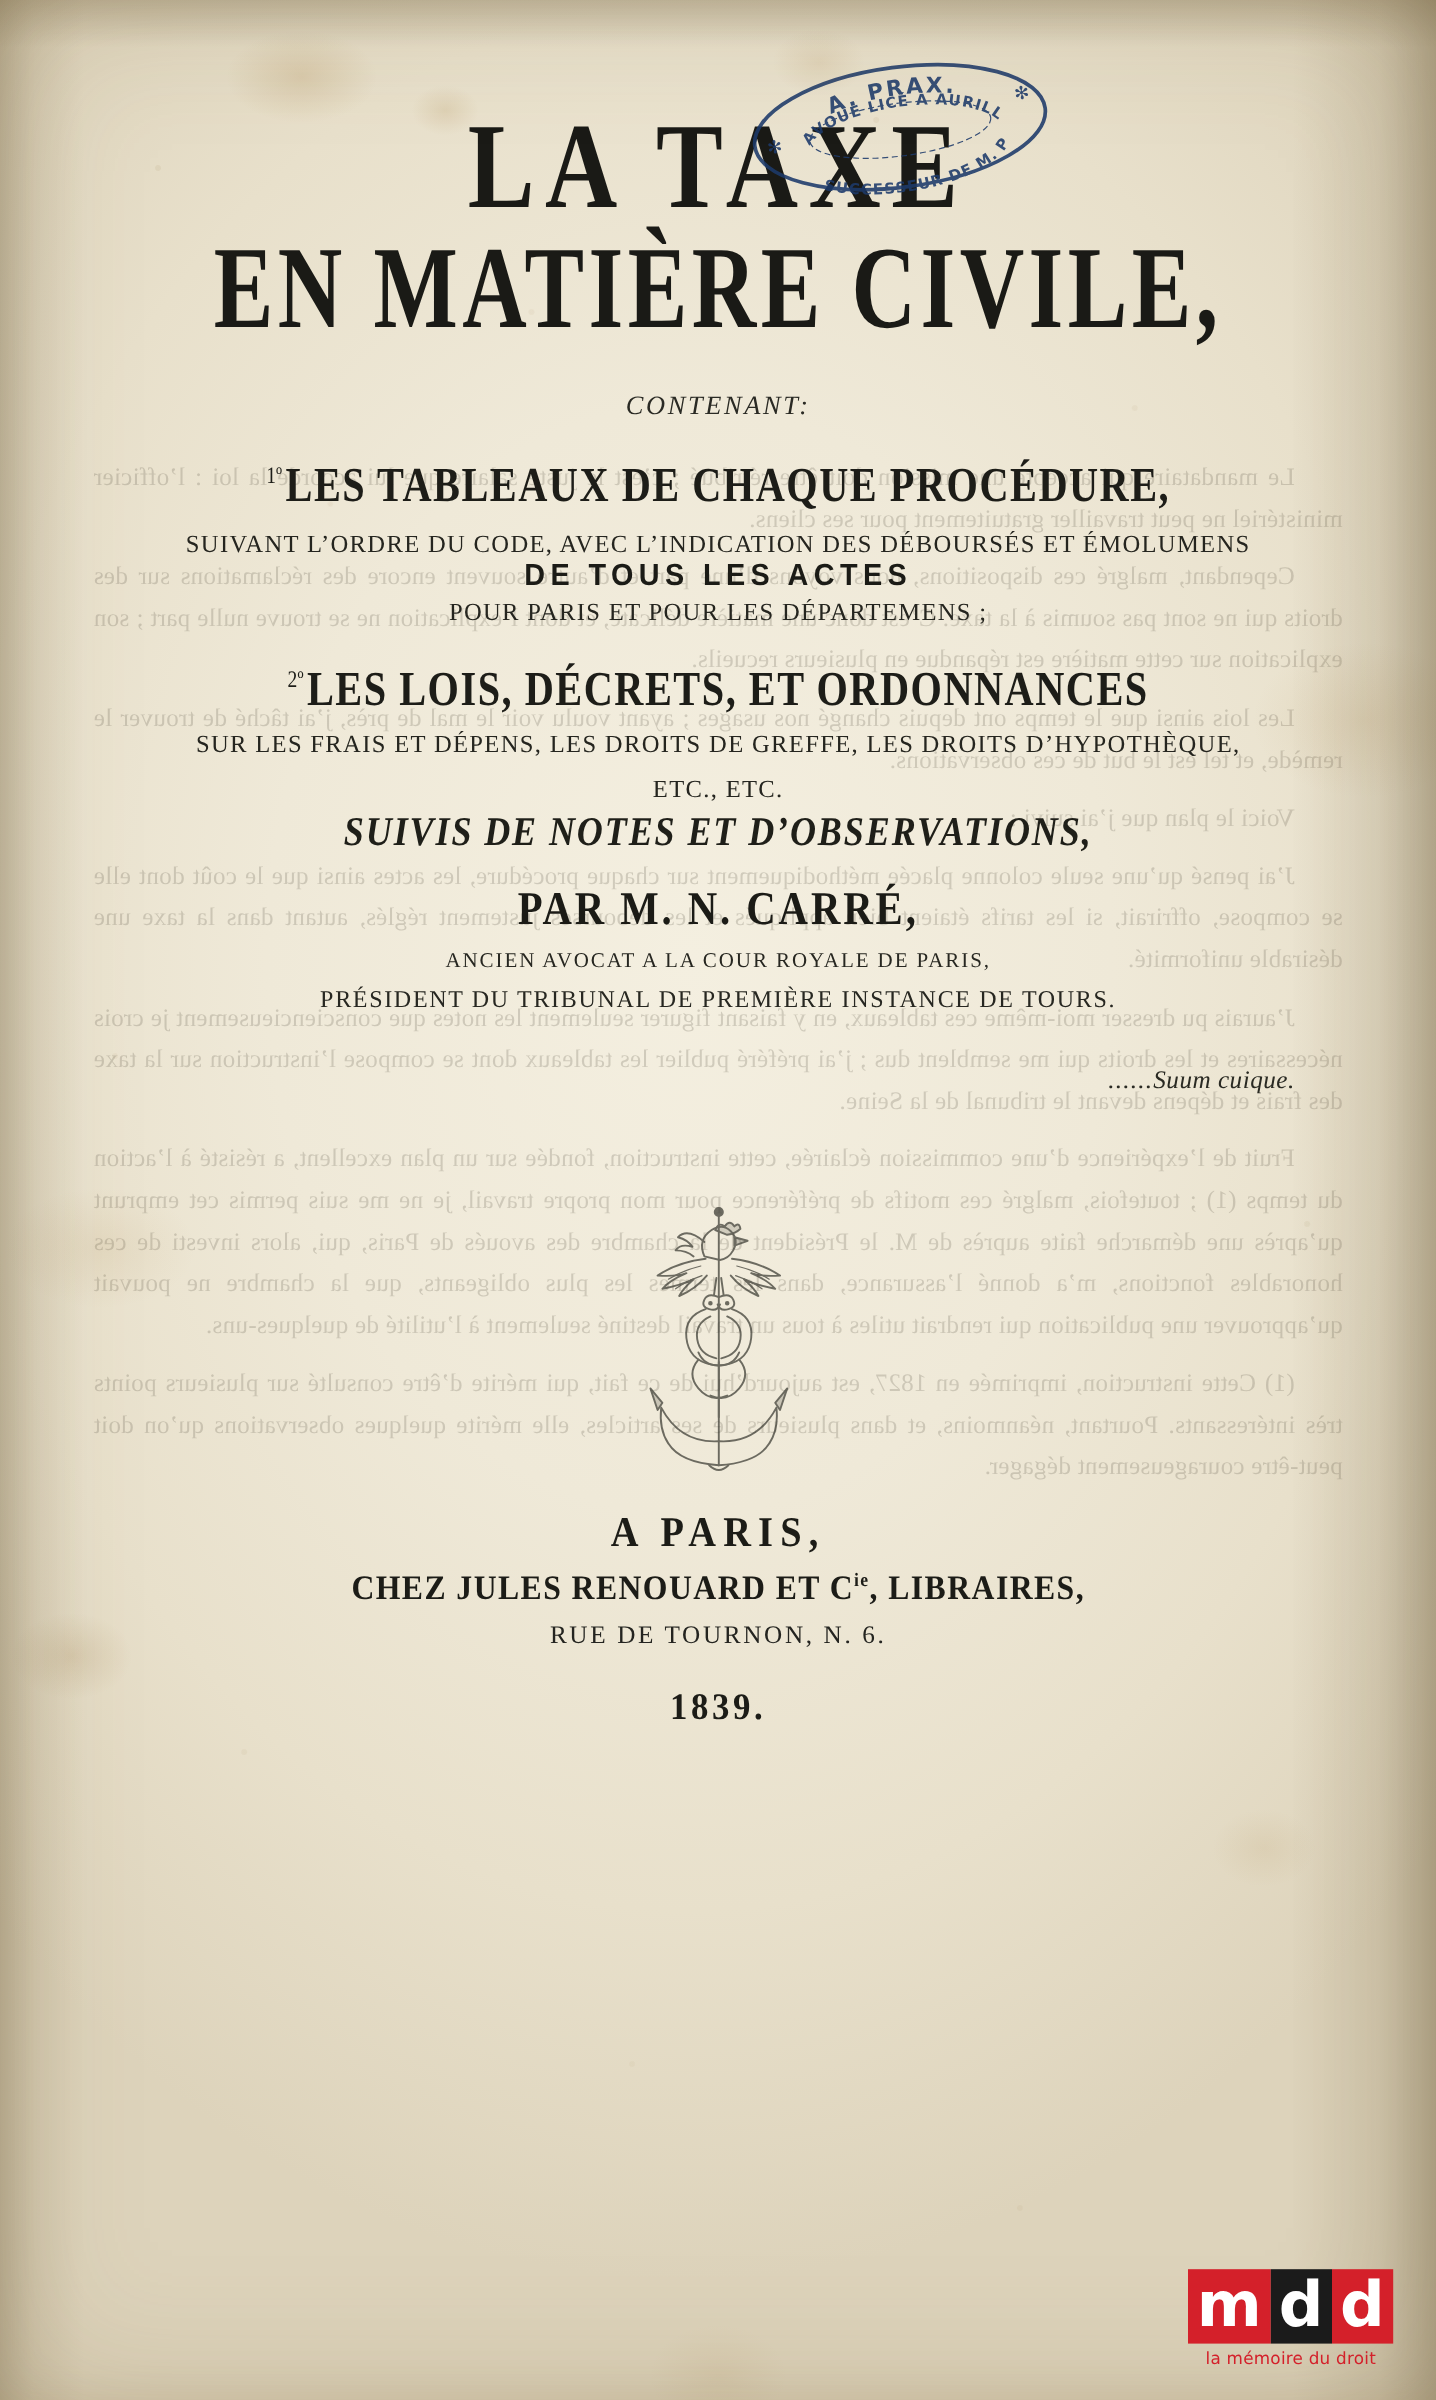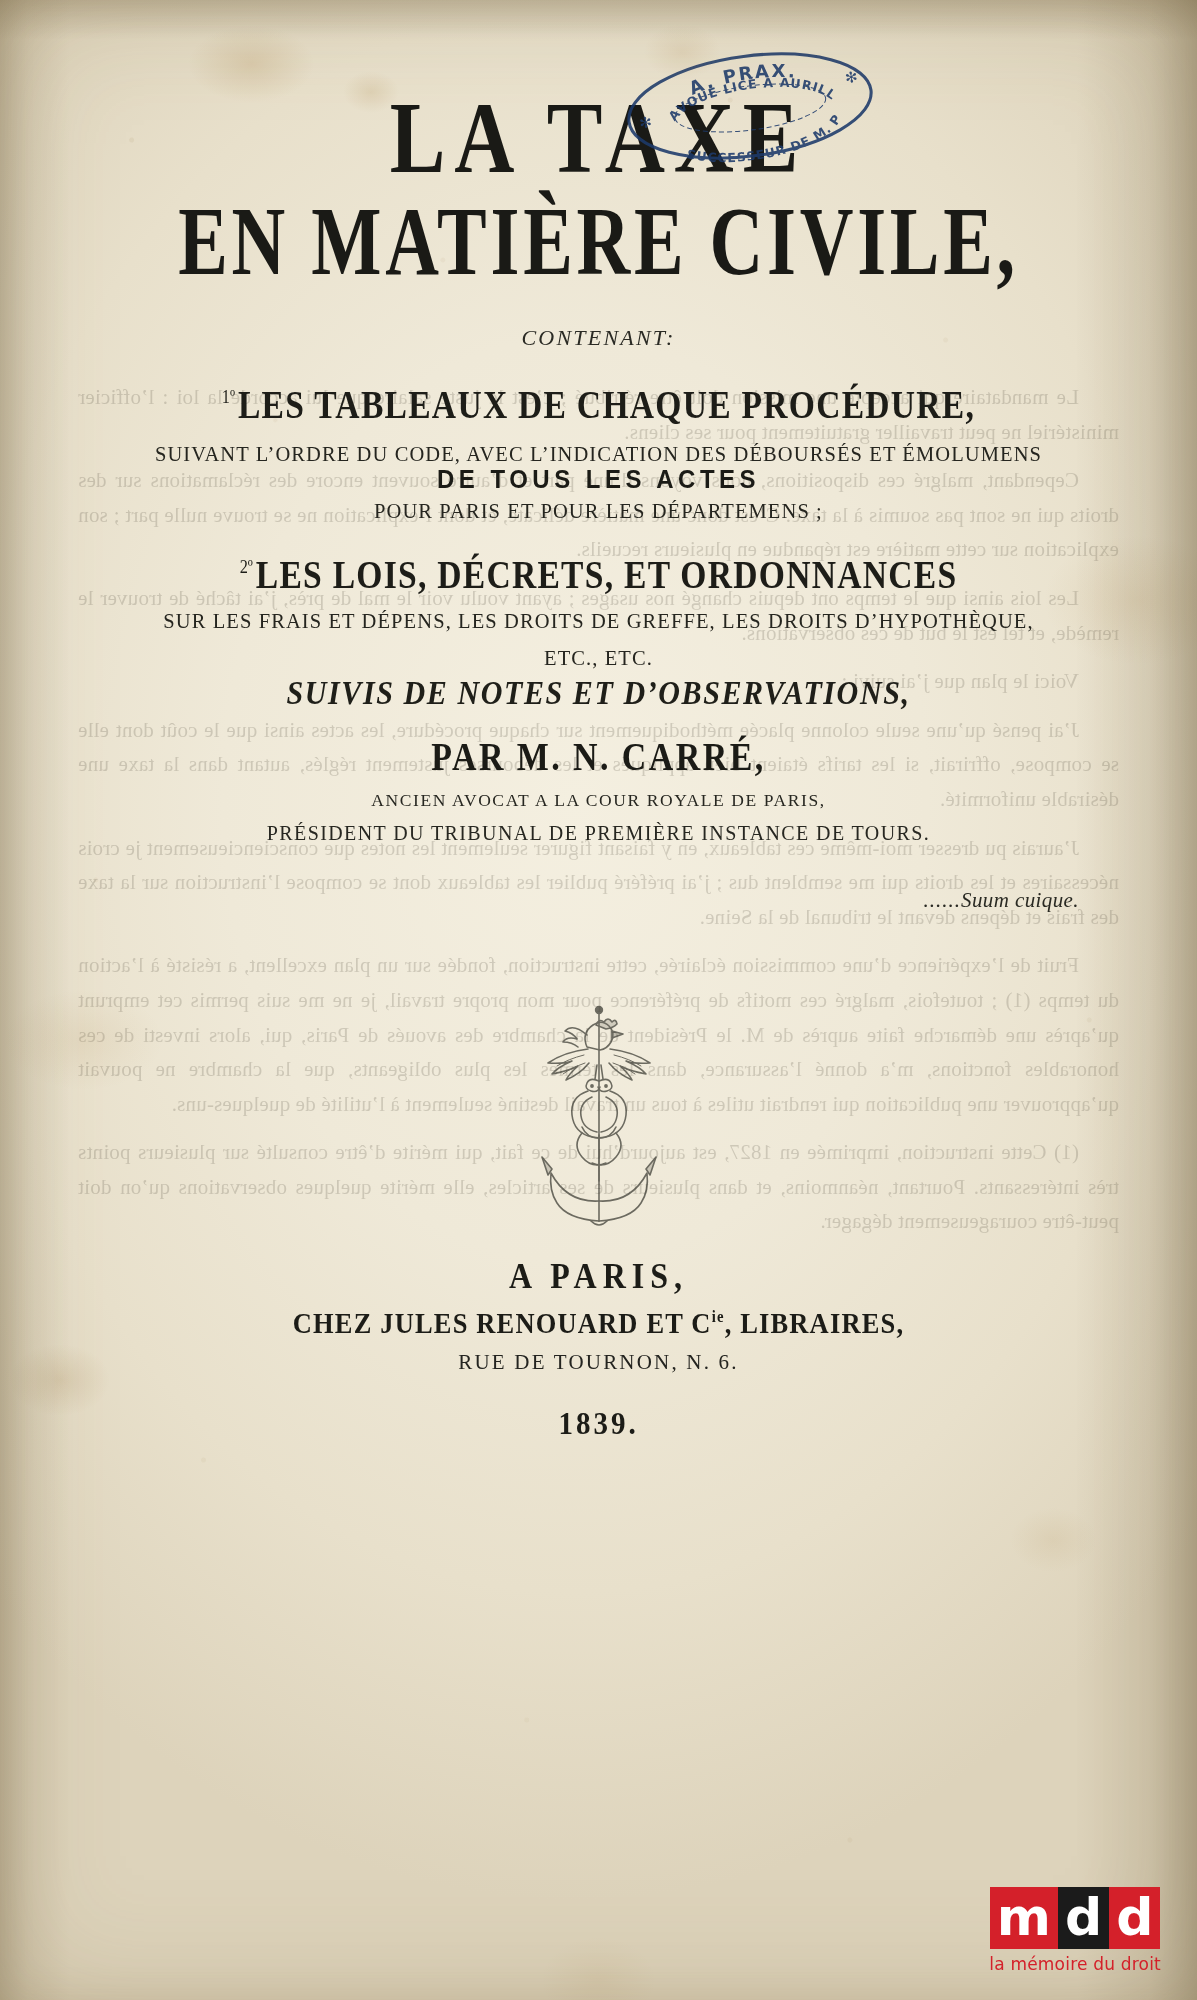--- a/index.html
+++ b/index.html
@@ -230,21 +230,21 @@
   .mdd-d1 {
     background: #1b1b1b; color: #ffffff;
     font-family: "DejaVu Sans", sans-serif;
     font-weight: bold; font-size: 52px; line-height: 60px;
     padding: 0 7px;
   }
   .mdd-tag {
     margin-top: 5px;
     color: #d4202a;
     font-family: "DejaVu Sans", sans-serif;
-    font-size: 17px;
+    font-size: 14px;
     letter-spacing: .2px;
   }
 </style>
 </head>
 <body>
 
 <div class="page">
 
   <div class="showthrough">
     <p>Le mandataire qui accepte une mission doit être rétribué ; c’est le juste salaire que lui accorde la loi : l’officier ministériel ne peut travailler gratuitement pour ses cliens.</p>

